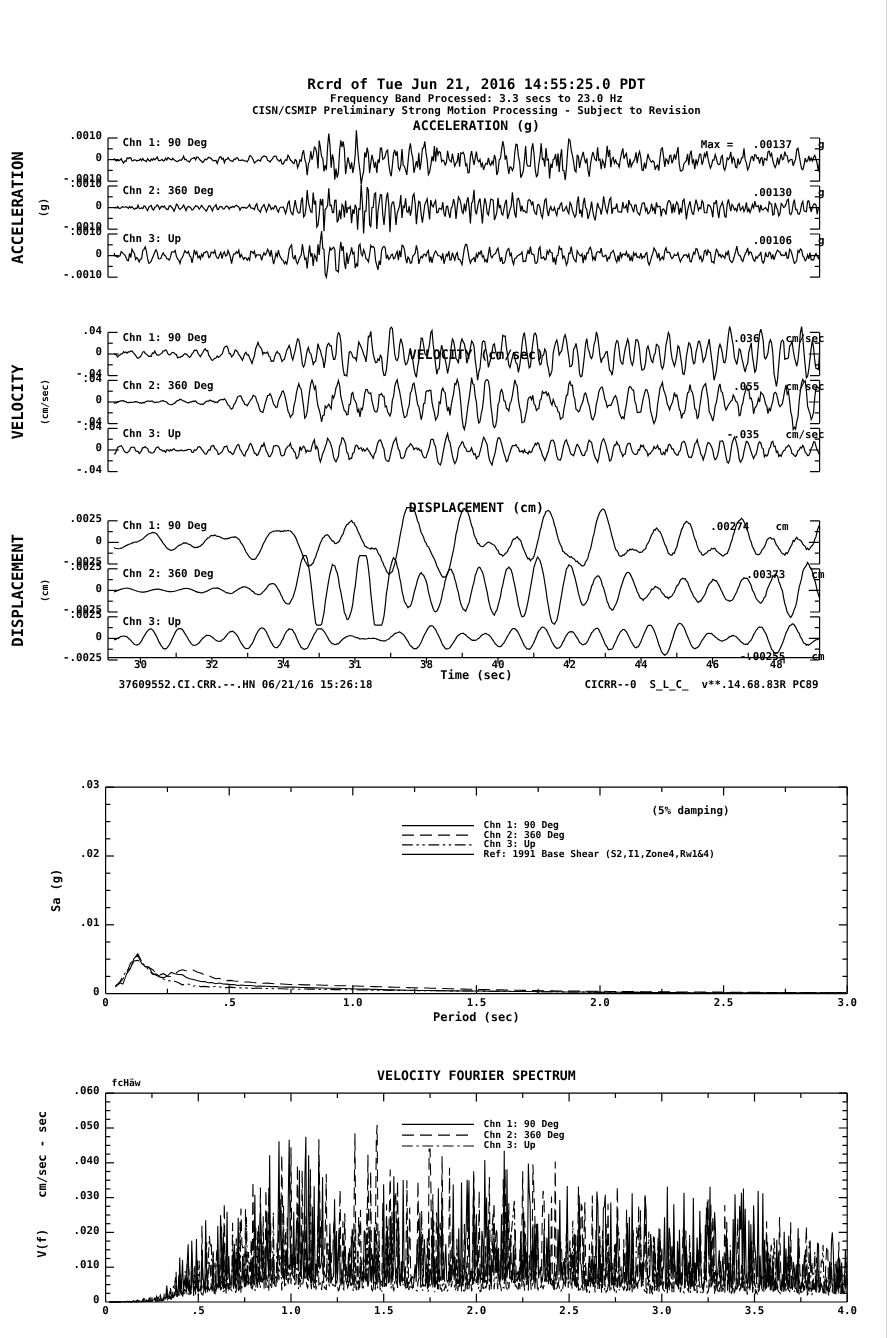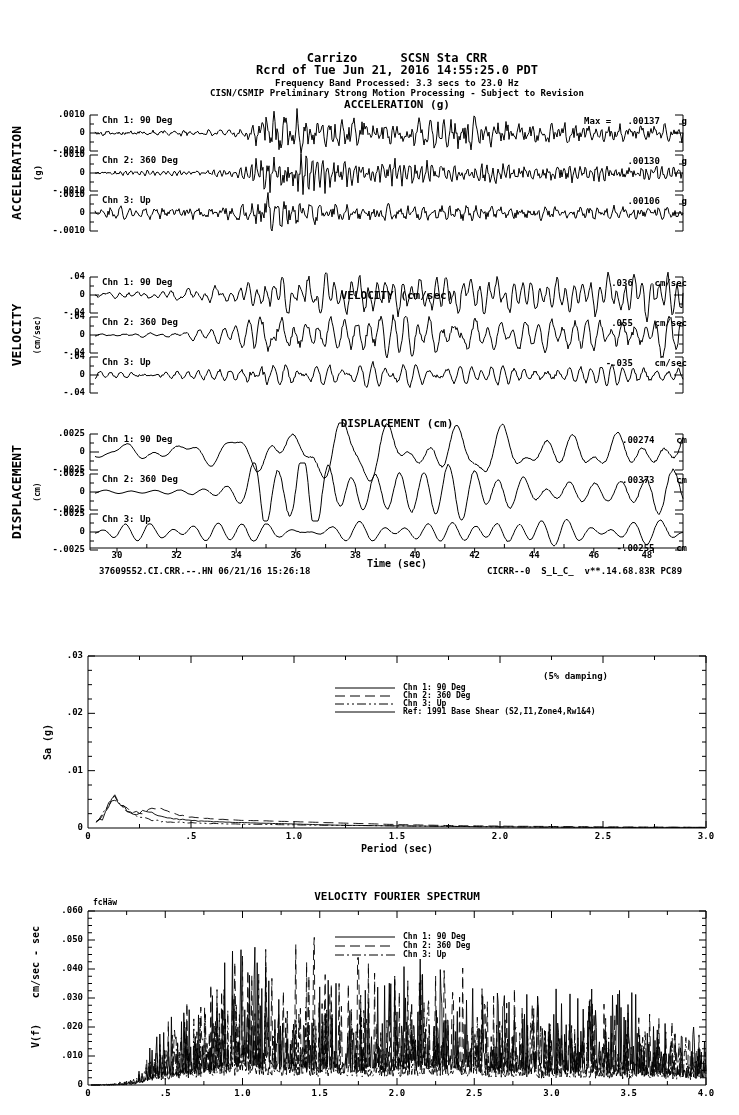--- a/index.html
+++ b/index.html
@@ -297,21 +297,20 @@
       <line x1="88" y1="910.9999999999999" x2="95" y2="910.9999999999999" stroke="#000000" stroke-width="1"></line>
       <line x1="699" y1="910.9999999999999" x2="706" y2="910.9999999999999" stroke="#000000" stroke-width="1"></line>
       <polyline points="335,937 395,937" fill="none" stroke="#000000" stroke-width="1"></polyline>
       <polyline points="335,946 395,946" fill="none" stroke="#000000" stroke-width="1" stroke-dasharray="10,5"></polyline>
       <polyline points="335,955 395,955" fill="none" stroke="#000000" stroke-width="1" stroke-dasharray="9,3,2,3"></polyline>
       <polyline points="91.1,1085.0 91.9,1085.0 92.6,1085.0 93.4,1085.0 94.2,1085.0 95.0,1085.0 95.7,1085.0 96.5,1084.9 97.3,1085.0 98.0,1085.0 98.8,1085.0 99.6,1085.0 100.4,1084.7 101.1,1085.0 101.9,1084.9 102.7,1084.6 103.5,1084.7 104.2,1084.9 105.0,1084.9 105.8,1084.7 106.5,1084.3 107.3,1084.9 108.1,1084.8 108.9,1084.8 109.6,1084.8 110.4,1084.4 111.2,1084.8 111.9,1084.8 112.7,1084.2 113.5,1084.7 114.3,1083.7 115.0,1084.7 115.8,1083.6 116.6,1084.8 117.4,1084.7 118.1,1084.8 118.9,1083.1 119.7,1084.7 120.4,1084.5 121.2,1084.5 122.0,1084.5 122.8,1083.8 123.5,1084.6 124.3,1084.6 125.1,1081.8 125.9,1084.4 126.6,1084.6 127.4,1083.2 128.2,1082.8 128.9,1082.3 129.7,1084.3 130.5,1084.3 131.3,1081.4 132.0,1081.1 132.8,1083.8 133.6,1082.0 134.4,1082.9 135.1,1083.4 135.9,1083.3 136.7,1080.3 137.4,1081.9 138.2,1081.1 139.0,1071.2 139.8,1082.8 140.5,1081.5 141.3,1081.6 142.1,1073.3 142.8,1079.7 143.6,1080.8 144.4,1081.0 145.2,1077.7 145.9,1079.8 146.7,1070.6 147.5,1077.5 148.3,1079.1 149.0,1079.3 149.8,1048.0 150.6,1078.4 151.3,1069.6 152.1,1050.1 152.9,1077.7 153.7,1066.2 154.4,1070.9 155.2,1072.8 156.0,1052.5 156.8,1036.8 157.5,1072.5 158.3,1078.7 159.1,1077.9 159.8,1034.0 160.6,1060.8 161.4,1076.8 162.2,1071.7 162.9,1074.8 163.7,1032.5 164.5,1075.5 165.3,1076.4 166.0,1075.6 166.8,1073.5 167.6,1074.6 168.3,1042.2 169.1,1063.7 169.9,1072.8 170.7,1075.3 171.4,1016.9 172.2,1063.5 173.0,1074.8 173.7,1072.9 174.5,1075.4 175.3,1074.0 176.1,1072.1 176.8,1074.5 177.6,1044.2 178.4,1075.9 179.2,1073.8 179.9,1075.9 180.7,1072.6 181.5,1021.7 182.2,1071.9 183.0,1072.2 183.8,1012.8 184.6,1034.8 185.3,1072.5 186.1,1027.3 186.9,1073.4 187.7,1071.2 188.4,1075.1 189.2,1009.7 190.0,1065.2 190.7,1046.8 191.5,1072.2 192.3,1069.4 193.1,1069.5 193.8,1047.5 194.6,1042.2 195.4,1071.0 196.2,1066.0 196.9,1048.5 197.7,1069.7 198.5,1014.9 199.2,1072.7 200.0,1074.0 200.8,1064.1 201.6,1066.2 202.3,1046.6 203.1,1067.0 203.9,1072.6 204.6,1068.4 205.4,1069.3 206.2,1054.1 207.0,1070.1 207.7,1069.2 208.5,1068.8 209.3,1071.7 210.1,1047.9 210.8,1072.3 211.6,1050.0 212.4,995.6 213.1,1065.2 213.9,1069.3 214.7,1065.6 215.5,1067.9 216.2,1052.8 217.0,1007.5 217.8,1032.8 218.6,1055.5 219.3,1067.1 220.1,1064.9 220.9,1054.5 221.6,1066.4 222.4,1009.9 223.2,1051.2 224.0,1065.7 224.7,962.7 225.5,1060.7 226.3,1063.4 227.1,1066.8 227.8,1045.3 228.6,1064.1 229.4,1063.9 230.1,1064.8 230.9,1069.0 231.7,1022.5 232.5,951.1 233.2,1042.1 234.0,999.3 234.8,1062.9 235.5,1031.8 236.3,1062.5 237.1,1066.7 237.9,1055.7 238.6,1042.6 239.4,1063.3 240.2,1002.1 241.0,949.7 241.7,1028.9 242.5,1054.9 243.3,1045.1 244.0,1054.8 244.8,1009.8 245.6,1064.0 246.4,1052.2 247.1,1019.2 247.9,1014.5 248.7,1057.2 249.5,975.3 250.2,1064.1 251.0,1056.7 251.8,1027.1 252.5,1053.0 253.3,1065.7 254.1,979.6 254.9,947.2 255.6,1063.4 256.4,1066.7 257.2,962.7 257.9,1023.9 258.7,1068.3 259.5,1069.1 260.3,1005.7 261.0,1068.1 261.8,988.5 262.6,1069.7 263.4,1052.9 264.1,1059.0 264.9,1037.0 265.7,967.0 266.4,1057.6 267.2,1055.5 268.0,1050.3 268.8,980.8 269.5,1062.4 270.3,1060.2 271.1,1064.1 271.9,1062.5 272.6,1065.3 273.4,1065.5 274.2,1069.3 274.9,1019.5 275.7,1069.0 276.5,1066.3 277.3,1064.2 278.0,1063.9 278.8,999.4 279.6,1069.3 280.4,1025.9 281.1,1067.3 281.9,1047.2 282.7,1023.2 283.4,1068.3 284.2,1070.3 285.0,1065.1 285.8,1069.8 286.5,1042.3 287.3,1041.3 288.1,1066.7 288.8,1069.2 289.6,1066.8 290.4,1044.0 291.2,1068.4 291.9,1058.8 292.7,1064.0 293.5,1024.1 294.3,1036.3 295.0,1070.2 295.8,1062.3 296.6,1067.7 297.3,1067.9 298.1,1069.7 298.9,1067.5 299.7,1073.4 300.4,1055.0 301.2,1066.8 302.0,1066.0 302.8,1067.4 303.5,1025.4 304.3,1027.1 305.1,1068.2 305.8,1060.8 306.6,1072.3 307.4,1067.9 308.2,1030.7 308.9,1065.6 309.7,1068.9 310.5,1045.3 311.3,1071.7 312.0,1022.8 312.8,1062.6 313.6,1070.1 314.3,1042.6 315.1,1063.2 315.9,1061.9 316.7,1067.8 317.4,1070.7 318.2,1070.7 319.0,1072.5 319.7,986.9 320.5,1072.3 321.3,1070.0 322.1,1072.0 322.8,1021.9 323.6,1069.0 324.4,1068.4 325.2,1035.3 325.9,1015.5 326.7,1068.7 327.5,1059.0 328.2,980.2 329.0,1044.5 329.8,1067.2 330.6,1069.5 331.3,1065.6 332.1,1018.2 332.9,1068.2 333.7,1071.7 334.4,1051.1 335.2,1067.7 336.0,983.3 336.7,1051.6 337.5,1072.4 338.3,1069.9 339.1,1064.9 339.8,1073.2 340.6,1068.7 341.4,1069.1 342.2,1065.3 342.9,1067.9 343.7,1073.4 344.5,1072.1 345.2,1062.9 346.0,1053.5 346.8,1068.3 347.6,1036.6 348.3,1043.7 349.1,1063.9 349.9,1010.5 350.6,1072.4 351.4,1072.1 352.2,1069.7 353.0,1046.1 353.7,1032.7 354.5,1058.8 355.3,1069.3 356.1,1054.8 356.8,1073.1 357.6,1070.6 358.4,1057.1 359.1,1060.8 359.9,1070.9 360.7,1011.0 361.5,1070.5 362.2,1049.4 363.0,1070.9 363.8,1067.0 364.6,1070.6 365.3,990.2 366.1,1068.6 366.9,1063.7 367.6,1067.2 368.4,1002.2 369.2,1059.8 370.0,1066.5 370.7,1053.9 371.5,1036.7 372.3,1067.0 373.1,1068.1 373.8,1066.5 374.6,1051.7 375.4,1068.3 376.1,1066.6 376.9,1061.8 377.7,987.1 378.5,1067.1 379.2,1047.6 380.0,1068.4 380.8,1067.5 381.5,1070.0 382.3,1023.5 383.1,1072.5 383.9,1065.6 384.6,985.5 385.4,1070.5 386.2,1067.5 387.0,1059.9 387.7,1042.7 388.5,1023.1 389.3,983.2 390.0,1024.9 390.8,983.7 391.6,1068.6 392.4,1059.5 393.1,1059.9 393.9,1070.7 394.7,979.4 395.5,1067.3 396.2,1035.4 397.0,1011.9 397.8,1062.0 398.5,1066.6 399.3,1058.2 400.1,1066.2 400.9,1061.0 401.6,1025.9 402.4,1034.5 403.2,1068.9 404.0,966.6 404.7,1031.5 405.5,997.9 406.3,1064.4 407.0,1026.2 407.8,1033.9 408.6,1068.3 409.4,1069.8 410.1,1051.5 410.9,1060.4 411.7,1029.7 412.4,1047.2 413.2,1059.5 414.0,1036.0 414.8,1060.7 415.5,1047.1 416.3,1070.4 417.1,1063.2 417.9,1011.9 418.6,1066.8 419.4,1065.1 420.2,959.0 420.9,1067.1 421.7,1064.8 422.5,974.3 423.3,1057.9 424.0,1051.5 424.8,1064.0 425.6,1065.7 426.4,1063.1 427.1,1066.6 427.9,1037.8 428.7,1069.2 429.4,1068.6 430.2,1066.1 431.0,1067.6 431.8,1062.6 432.5,1062.4 433.3,1068.4 434.1,1026.1 434.9,1067.6 435.6,1063.7 436.4,1010.3 437.2,1057.8 437.9,1037.7 438.7,1062.5 439.5,1067.3 440.3,969.6 441.0,992.2 441.8,1003.4 442.6,1066.9 443.3,1065.7 444.1,1020.4 444.9,1069.8 445.7,1020.3 446.4,1069.1 447.2,1020.2 448.0,1020.2 448.8,1065.1 449.5,1060.8 450.3,1057.9 451.1,1066.2 451.8,1068.4 452.6,1061.4 453.4,1024.1 454.2,1068.2 454.9,1064.6 455.7,1031.5 456.5,1064.1 457.3,1011.4 458.0,1067.0 458.8,1064.9 459.6,1066.1 460.3,1068.3 461.1,1070.6 461.9,1061.1 462.7,1063.1 463.4,1067.2 464.2,1065.6 465.0,1024.4 465.8,1062.4 466.5,1000.1 467.3,1067.1 468.1,1051.5 468.8,1067.0 469.6,1051.8 470.4,1052.6 471.2,1072.3 471.9,1042.0 472.7,988.4 473.5,1065.7 474.2,1057.6 475.0,1057.1 475.8,1060.0 476.6,1053.3 477.3,1045.4 478.1,1067.0 478.9,1028.1 479.7,1071.6 480.4,1072.0 481.2,1071.8 482.0,1057.1 482.7,996.3 483.5,1052.5 484.3,1053.7 485.1,1068.0 485.8,1069.3 486.6,1058.8 487.4,1071.7 488.2,1069.4 488.9,1070.1 489.7,1071.8 490.5,1052.5 491.2,1068.2 492.0,1059.0 492.8,1050.0 493.6,1070.2 494.3,1067.0 495.1,1046.6 495.9,1069.4 496.7,1056.9 497.4,993.0 498.2,1003.6 499.0,1068.1 499.7,1033.0 500.5,1068.0 501.3,1053.3 502.1,1073.4 502.8,1006.6 503.6,1005.7 504.4,995.6 505.1,1063.8 505.9,1061.9 506.7,1061.2 507.5,1072.2 508.2,1068.5 509.0,1002.1 509.8,1070.0 510.6,1060.8 511.3,1071.5 512.1,1070.1 512.9,1036.5 513.6,1052.5 514.4,1015.4 515.2,1046.8 516.0,1065.0 516.7,1072.4 517.5,1071.4 518.3,1064.8 519.1,1069.4 519.8,1047.5 520.6,1044.5 521.4,1060.1 522.1,1066.7 522.9,1018.9 523.7,1068.6 524.5,1014.2 525.2,1063.0 526.0,1073.4 526.8,994.4 527.6,1063.9 528.3,1069.3 529.1,1066.4 529.9,1067.5 530.6,1071.4 531.4,1069.9 532.2,1067.4 533.0,1066.9 533.7,1051.8 534.5,1067.7 535.3,1051.3 536.0,1068.9 536.8,1028.9 537.6,997.3 538.4,1008.0 539.1,1061.4 539.9,1065.2 540.7,1063.4 541.5,1062.8 542.2,1028.4 543.0,1040.9 543.8,1067.6 544.5,1059.5 545.3,1031.1 546.1,1058.3 546.9,1060.2 547.6,1073.6 548.4,1071.3 549.2,1023.5 550.0,1071.6 550.7,1068.3 551.5,1070.1 552.3,1058.8 553.0,1055.8 553.8,1014.3 554.6,1074.0 555.4,1072.0 556.1,988.9 556.9,1072.9 557.7,1023.1 558.5,1032.2 559.2,1064.5 560.0,1038.5 560.8,1066.4 561.5,1003.6 562.3,1058.0 563.1,1069.9 563.9,1070.3 564.6,1034.3 565.4,1074.2 566.2,1024.7 566.9,1062.0 567.7,1071.5 568.5,1070.4 569.3,1048.6 570.0,993.9 570.8,1073.3 571.6,1039.1 572.4,1046.6 573.1,1071.0 573.9,1072.2 574.7,1059.6 575.4,1072.4 576.2,1056.5 577.0,1072.2 577.8,998.4 578.5,1070.5 579.3,1052.1 580.1,1068.4 580.9,1031.2 581.6,1052.2 582.4,1066.7 583.2,1009.1 583.9,1053.2 584.7,1069.3 585.5,1074.1 586.3,1073.1 587.0,1068.4 587.8,1020.7 588.6,1060.7 589.4,1001.2 590.1,1026.9 590.9,1050.4 591.7,989.0 592.4,1072.7 593.2,1069.8 594.0,1068.4 594.8,1044.8 595.5,1010.3 596.3,1027.5 597.1,1070.1 597.8,1063.8 598.6,1054.1 599.4,1041.8 600.2,1067.4 600.9,1069.1 601.7,1055.9 602.5,1047.1 603.3,1072.7 604.0,1070.9 604.8,1060.2 605.6,1054.6 606.3,1040.7 607.1,1064.9 607.9,1073.6 608.7,1049.0 609.4,1073.2 610.2,1071.7 611.0,1015.8 611.8,1068.8 612.5,995.3 613.3,1040.1 614.1,1069.4 614.8,1072.2 615.6,1071.3 616.4,1004.8 617.2,1024.8 617.9,994.0 618.7,1071.6 619.5,990.4 620.3,1060.7 621.0,1007.4 621.8,1060.5 622.6,1069.5 623.3,1069.8 624.1,1017.0 624.9,1073.5 625.7,1020.2 626.4,1058.6 627.2,1074.1 628.0,1004.5 628.7,1035.8 629.5,1043.9 630.3,1064.6 631.1,1052.1 631.8,992.6 632.6,1070.1 633.4,1046.2 634.2,1068.6 634.9,1074.2 635.7,994.4 636.5,1073.7 637.2,1033.2 638.0,1074.1 638.8,1073.0 639.6,1035.1 640.3,1072.4 641.1,1049.5 641.9,1075.3 642.7,1062.1 643.4,1070.7 644.2,1050.6 645.0,1070.5 645.7,1075.3 646.5,1074.7 647.3,1033.2 648.1,1067.7 648.8,1044.0 649.6,1062.0 650.4,1075.1 651.2,1070.6 651.9,1069.8 652.7,1073.2 653.5,1026.5 654.2,1067.4 655.0,1040.4 655.8,1072.2 656.6,1062.9 657.3,1029.9 658.1,1072.7 658.9,1073.7 659.6,1071.2 660.4,1074.8 661.2,1051.7 662.0,1058.9 662.7,1071.9 663.5,1054.0 664.3,1076.2 665.1,1023.5 665.8,1065.1 666.6,1070.2 667.4,1074.4 668.1,1073.8 668.9,1061.6 669.7,1055.7 670.5,1045.7 671.2,1066.3 672.0,1073.8 672.8,1065.6 673.6,1062.3 674.3,1074.5 675.1,1073.4 675.9,1074.1 676.6,1075.8 677.4,1066.8 678.2,1074.5 679.0,1069.3 679.7,1076.1 680.5,1069.0 681.3,1036.1 682.1,1036.8 682.8,1077.0 683.6,1074.9 684.4,1069.9 685.1,1071.5 685.9,1077.7 686.7,1073.4 687.5,1065.9 688.2,1067.1 689.0,1075.8 689.8,1073.8 690.5,1076.2 691.3,1051.3 692.1,1069.6 692.9,1034.7 693.6,1027.0 694.4,1042.1 695.2,1076.8 696.0,1078.6 696.7,1061.0 697.5,1076.1 698.3,1048.9 699.0,1073.7 699.8,1049.2 700.6,1069.2 701.4,1052.0 702.1,1075.8 702.9,1076.9 703.7,1068.7 704.5,1041.6 705.2,1058.3 706.0,1071.2" fill="none" stroke="#000000" stroke-width="0.9"></polyline>
       <polyline points="91.1,1085.0 91.9,1085.0 92.6,1085.0 93.4,1085.0 94.2,1085.0 95.0,1084.9 95.7,1085.0 96.5,1085.0 97.3,1085.0 98.0,1084.9 98.8,1084.9 99.6,1085.0 100.4,1084.7 101.1,1085.0 101.9,1084.9 102.7,1084.9 103.5,1084.6 104.2,1084.9 105.0,1084.9 105.8,1084.6 106.5,1084.8 107.3,1084.9 108.1,1084.4 108.9,1084.9 109.6,1084.7 110.4,1084.7 111.2,1084.8 111.9,1084.6 112.7,1084.5 113.5,1084.8 114.3,1083.5 115.0,1084.7 115.8,1084.4 116.6,1084.1 117.4,1084.7 118.1,1084.1 118.9,1084.7 119.7,1082.1 120.4,1082.4 121.2,1084.3 122.0,1084.5 122.8,1084.6 123.5,1084.4 124.3,1084.6 125.1,1083.2 125.9,1083.4 126.6,1083.5 127.4,1084.4 128.2,1084.0 128.9,1081.7 129.7,1082.7 130.5,1080.3 131.3,1083.4 132.0,1080.1 132.8,1081.7 133.6,1079.3 134.4,1082.5 135.1,1083.7 135.9,1084.0 136.7,1080.6 137.4,1082.2 138.2,1083.2 139.0,1074.4 139.8,1077.8 140.5,1081.8 141.3,1081.8 142.1,1080.8 142.8,1082.2 143.6,1080.1 144.4,1081.3 145.2,1080.0 145.9,1068.7 146.7,1059.5 147.5,1080.8 148.3,1078.4 149.0,1062.9 149.8,1077.1 150.6,1072.9 151.3,1078.5 152.1,1079.5 152.9,1073.0 153.7,1072.1 154.4,1074.5 155.2,1076.4 156.0,1050.6 156.8,1051.7 157.5,1059.3 158.3,1078.3 159.1,1078.6 159.8,1061.7 160.6,1065.0 161.4,1074.9 162.2,1075.0 162.9,1075.3 163.7,1073.6 164.5,1053.8 165.3,1074.2 166.0,1077.4 166.8,1076.2 167.6,1074.5 168.3,1021.5 169.1,1073.7 169.9,1066.6 170.7,1071.8 171.4,1063.8 172.2,1035.0 173.0,1075.2 173.7,1065.2 174.5,1050.5 175.3,1055.7 176.1,1074.4 176.8,1072.4 177.6,1075.4 178.4,1060.2 179.2,1052.1 179.9,1075.8 180.7,1069.4 181.5,1072.6 182.2,1070.0 183.0,1073.9 183.8,1070.8 184.6,1022.2 185.3,1073.8 186.1,1075.2 186.9,1002.6 187.7,1064.5 188.4,1056.2 189.2,1074.6 190.0,1069.3 190.7,1074.6 191.5,1073.1 192.3,1073.3 193.1,1070.9 193.8,1071.7 194.6,1068.9 195.4,1036.5 196.2,1073.7 196.9,1031.8 197.7,1045.1 198.5,1060.2 199.2,1064.0 200.0,1046.5 200.8,1007.0 201.6,1037.3 202.3,1039.9 203.1,1039.6 203.9,1068.8 204.6,1007.6 205.4,1071.9 206.2,1067.8 207.0,1068.0 207.7,1053.7 208.5,1069.5 209.3,1032.6 210.1,1069.3 210.8,984.6 211.6,1070.1 212.4,1062.8 213.1,1020.9 213.9,1069.9 214.7,1026.1 215.5,1068.3 216.2,1067.5 217.0,989.6 217.8,1067.1 218.6,1068.9 219.3,1013.5 220.1,1067.6 220.9,1065.6 221.6,991.4 222.4,1041.0 223.2,1052.4 224.0,989.7 224.7,1055.7 225.5,1018.2 226.3,1069.5 227.1,1058.1 227.8,1070.5 228.6,1064.7 229.4,1069.1 230.1,1069.1 230.9,1065.1 231.7,1065.1 232.5,995.3 233.2,1020.0 234.0,1024.4 234.8,962.4 235.5,1004.6 236.3,1068.3 237.1,1068.9 237.9,1024.5 238.6,1064.9 239.4,1070.1 240.2,1065.6 241.0,1066.2 241.7,1065.7 242.5,956.0 243.3,1065.1 244.0,1062.5 244.8,1065.0 245.6,1066.5 246.4,1042.9 247.1,1031.9 247.9,970.2 248.7,1061.3 249.5,987.1 250.2,1050.7 251.0,1062.8 251.8,975.6 252.5,1025.1 253.3,1037.2 254.1,1068.0 254.9,1013.6 255.6,1059.0 256.4,1045.7 257.2,1061.6 257.9,1067.5 258.7,974.3 259.5,1066.9 260.3,1066.7 261.0,1062.6 261.8,1069.3 262.6,1064.2 263.4,1060.4 264.1,1055.5 264.9,1063.9 265.7,949.4 266.4,994.7 267.2,1039.8 268.0,1017.2 268.8,1052.6 269.5,1069.1 270.3,1056.0 271.1,1023.1 271.9,978.4 272.6,1060.9 273.4,1061.0 274.2,1063.9 274.9,1029.4 275.7,1061.5 276.5,1043.7 277.3,1046.5 278.0,1023.3 278.8,1013.7 279.6,1063.3 280.4,1044.3 281.1,1065.9 281.9,1045.7 282.7,1023.1 283.4,991.5 284.2,1067.6 285.0,1061.6 285.8,1017.8 286.5,1058.3 287.3,1011.1 288.1,1053.1 288.8,1069.1 289.6,1067.3 290.4,1056.2 291.2,1040.1 291.9,1066.5 292.7,1030.2 293.5,1064.8 294.3,1065.9 295.0,1010.9 295.8,944.4 296.6,1057.6 297.3,1057.7 298.1,1060.7 298.9,1014.1 299.7,1038.9 300.4,1008.3 301.2,1066.6 302.0,1065.4 302.8,1047.4 303.5,1063.4 304.3,1068.7 305.1,1057.3 305.8,1047.9 306.6,962.2 307.4,1037.2 308.2,1042.2 308.9,976.1 309.7,1066.1 310.5,1066.0 311.3,1059.9 312.0,1060.9 312.8,1040.7 313.6,948.4 314.3,937.4 315.1,1063.3 315.9,1061.4 316.7,1067.0 317.4,1067.4 318.2,1068.8 319.0,1002.6 319.7,1061.4 320.5,1063.7 321.3,1065.5 322.1,1003.6 322.8,1064.4 323.6,1054.5 324.4,1011.5 325.2,974.6 325.9,1066.0 326.7,1060.5 327.5,1064.5 328.2,1048.2 329.0,992.9 329.8,994.5 330.6,1047.4 331.3,983.9 332.1,1058.5 332.9,1058.6 333.7,1059.3 334.4,1066.3 335.2,1067.8 336.0,1051.2 336.7,1054.2 337.5,1069.0 338.3,1048.9 339.1,983.5 339.8,1053.5 340.6,1051.2 341.4,1006.2 342.2,1061.6 342.9,1066.9 343.7,1063.6 344.5,1067.8 345.2,1064.5 346.0,1058.2 346.8,1061.7 347.6,1050.2 348.3,984.2 349.1,1042.6 349.9,1026.5 350.6,1067.7 351.4,1031.5 352.2,1028.5 353.0,1064.3 353.7,1062.4 354.5,1068.0 355.3,1063.7 356.1,1031.6 356.8,1066.4 357.6,957.7 358.4,957.5 359.1,989.8 359.9,1061.5 360.7,995.2 361.5,1068.3 362.2,1056.0 363.0,1070.2 363.8,1010.4 364.6,1024.3 365.3,1067.8 366.1,1027.1 366.9,1018.9 367.6,1054.2 368.4,963.4 369.2,1035.1 370.0,1065.0 370.7,1068.0 371.5,1069.6 372.3,1067.0 373.1,1068.4 373.8,1066.1 374.6,973.1 375.4,1067.8 376.1,1062.3 376.9,1023.8 377.7,1063.0 378.5,1046.2 379.2,1068.1 380.0,1071.6 380.8,1065.2 381.5,1071.0 382.3,1066.3 383.1,1072.1 383.9,1068.3 384.6,1071.1 385.4,1070.6 386.2,1064.0 387.0,1020.1 387.7,1070.0 388.5,1071.7 389.3,1067.6 390.0,994.5 390.8,1070.5 391.6,1066.9 392.4,1061.8 393.1,1065.9 393.9,1038.8 394.7,976.1 395.5,1018.9 396.2,1033.7 397.0,1055.7 397.8,1037.5 398.5,1070.3 399.3,992.4 400.1,1069.4 400.9,1057.5 401.6,1043.5 402.4,1066.9 403.2,1063.0 404.0,1068.2 404.7,1038.2 405.5,1067.7 406.3,1069.8 407.0,1035.7 407.8,980.8 408.6,1066.6 409.4,1072.2 410.1,1049.4 410.9,1026.6 411.7,1001.9 412.4,1049.7 413.2,1029.1 414.0,1023.2 414.8,1054.2 415.5,1071.0 416.3,1068.9 417.1,1064.6 417.9,1040.5 418.6,1067.9 419.4,982.8 420.2,1039.7 420.9,974.8 421.7,1038.6 422.5,1066.7 423.3,1050.2 424.0,1002.7 424.8,1065.4 425.6,1026.3 426.4,1070.8 427.1,1052.8 427.9,1069.0 428.7,1065.1 429.4,1025.1 430.2,1066.1 431.0,1061.3 431.8,1059.4 432.5,1068.6 433.3,1040.7 434.1,1028.2 434.9,1025.5 435.6,976.0 436.4,1066.2 437.2,1017.4 437.9,1029.2 438.7,1044.9 439.5,1067.8 440.3,1071.6 441.0,1060.4 441.8,1043.1 442.6,1041.2 443.3,1059.8 444.1,970.5 444.9,991.5 445.7,1013.6 446.4,1043.2 447.2,1057.1 448.0,1025.5 448.8,1065.5 449.5,1063.8 450.3,1055.7 451.1,1069.8 451.8,1018.9 452.6,992.3 453.4,999.0 454.2,1057.8 454.9,1061.7 455.7,1068.4 456.5,1060.9 457.3,1071.8 458.0,1050.4 458.8,1069.9 459.6,997.1 460.3,1064.8 461.1,1070.8 461.9,1071.8 462.7,968.0 463.4,1053.3 464.2,1065.3 465.0,1071.5 465.8,1066.7 466.5,1057.6 467.3,1035.1 468.1,1043.1 468.8,1066.8 469.6,1065.8 470.4,1068.8 471.2,1071.2 471.9,1065.4 472.7,1063.9 473.5,1068.9 474.2,1069.1 475.0,1068.5 475.8,1042.8 476.6,1048.2 477.3,1067.6 478.1,1066.3 478.9,1047.9 479.7,1029.2 480.4,1058.9 481.2,1061.0 482.0,988.7 482.7,1041.2 483.5,1051.1 484.3,1004.1 485.1,1005.6 485.8,1065.0 486.6,1030.1 487.4,1001.8 488.2,1068.3 488.9,1069.8 489.7,1066.6 490.5,1073.6 491.2,1036.6 492.0,1066.8 492.8,1067.9 493.6,996.2 494.3,1072.5 495.1,1068.9 495.9,1069.0 496.7,1025.0 497.4,1069.5 498.2,1064.5 499.0,1069.7 499.7,1021.4 500.5,1067.6 501.3,1068.7 502.1,1025.6 502.8,1051.8 503.6,1061.4 504.4,1072.7 505.1,1019.8 505.9,1065.5 506.7,1003.1 507.5,1070.3 508.2,1051.1 509.0,1061.9 509.8,1071.3 510.6,1069.5 511.3,1074.6 512.1,1037.2 512.9,1067.5 513.6,1067.7 514.4,988.6 515.2,1029.5 516.0,1027.1 516.7,1070.1 517.5,1069.4 518.3,1070.1 519.1,1069.4 519.8,1032.8 520.6,1070.0 521.4,1071.6 522.1,1008.1 522.9,1075.3 523.7,1070.3 524.5,1071.5 525.2,1060.2 526.0,1069.7 526.8,1066.0 527.6,1025.2 528.3,1073.4 529.1,1070.5 529.9,1059.2 530.6,1052.8 531.4,1074.0 532.2,1004.6 533.0,1060.1 533.7,1008.6 534.5,1072.3 535.3,1069.3 536.0,1062.0 536.8,1054.9 537.6,996.1 538.4,1073.3 539.1,1074.3 539.9,1075.7 540.7,1063.2 541.5,1070.1 542.2,1073.6 543.0,1075.7 543.8,1074.8 544.5,1065.5 545.3,1070.9 546.1,1072.3 546.9,1071.9 547.6,1073.6 548.4,1039.1 549.2,1072.5 550.0,1031.7 550.7,1071.5 551.5,1038.6 552.3,1073.9 553.0,1068.6 553.8,1069.9 554.6,1073.2 555.4,1073.6 556.1,1074.5 556.9,1067.3 557.7,1071.6 558.5,1068.8 559.2,1070.9 560.0,1073.0 560.8,1072.2 561.5,1034.2 562.3,1054.6 563.1,1063.3 563.9,1060.0 564.6,1071.8 565.4,1073.4 566.2,1059.4 566.9,1072.7 567.7,1068.2 568.5,1049.2 569.3,1024.4 570.0,1036.7 570.8,1073.2 571.6,1025.5 572.4,1065.2 573.1,1070.2 573.9,1051.3 574.7,1069.3 575.4,1042.2 576.2,1072.2 577.0,1072.4 577.8,1037.8 578.5,1072.9 579.3,1075.5 580.1,1069.6 580.9,1044.4 581.6,1057.6 582.4,1039.1 583.2,1063.5 583.9,1026.5 584.7,1072.7 585.5,1070.4 586.3,1070.7 587.0,1066.5 587.8,1070.3 588.6,1006.3 589.4,1029.2 590.1,999.5 590.9,1072.7 591.7,1056.9 592.4,1003.9 593.2,1067.5 594.0,1013.1 594.8,1033.9 595.5,1067.4 596.3,1075.6 597.1,1064.4 597.8,1072.5 598.6,1070.8 599.4,1058.4 600.2,1070.3 600.9,1073.1 601.7,1072.7 602.5,1075.5 603.3,1070.9 604.0,1004.1 604.8,1062.3 605.6,1018.4 606.3,1048.4 607.1,1069.6 607.9,1047.7 608.7,1050.1 609.4,1070.7 610.2,1073.5 611.0,1065.0 611.8,1033.2 612.5,1072.3 613.3,1073.4 614.1,1053.6 614.8,1015.3 615.6,1050.8 616.4,1074.5 617.2,1074.5 617.9,1071.2 618.7,1064.2 619.5,1068.1 620.3,1052.5 621.0,1076.2 621.8,1071.9 622.6,1066.4 623.3,1074.2 624.1,1075.5 624.9,1070.4 625.7,1052.6 626.4,1067.8 627.2,1072.0 628.0,1012.9 628.7,1071.0 629.5,1071.6 630.3,1074.1 631.1,1047.1 631.8,1073.3 632.6,1071.7 633.4,1068.8 634.2,1073.1 634.9,1063.7 635.7,1064.8 636.5,1072.6 637.2,1055.6 638.0,1066.7 638.8,1017.8 639.6,1073.2 640.3,1071.6 641.1,1070.9 641.9,1050.0 642.7,1037.3 643.4,1044.2 644.2,1076.6 645.0,1073.4 645.7,1063.6 646.5,1075.0 647.3,1067.8 648.1,1073.8 648.8,1067.9 649.6,1014.1 650.4,1050.5 651.2,1076.5 651.9,1069.5 652.7,1059.9 653.5,1076.4 654.2,1052.2 655.0,1055.4 655.8,1074.4 656.6,1073.0 657.3,1037.6 658.1,1069.8 658.9,1018.6 659.6,1072.1 660.4,1061.3 661.2,1054.1 662.0,1054.3 662.7,1073.8 663.5,1073.4 664.3,1077.1 665.1,1077.3 665.8,1031.9 666.6,1061.0 667.4,1064.9 668.1,1073.5 668.9,1051.5 669.7,1075.0 670.5,1074.5 671.2,1044.5 672.0,1022.0 672.8,1071.4 673.6,1073.7 674.3,1076.4 675.1,1033.8 675.9,1060.9 676.6,1050.9 677.4,1074.4 678.2,1074.1 679.0,1074.1 679.7,1070.3 680.5,1047.9 681.3,1053.5 682.1,1063.9 682.8,1075.1 683.6,1070.2 684.4,1072.1 685.1,1071.2 685.9,1074.7 686.7,1077.6 687.5,1076.6 688.2,1051.6 689.0,1038.0 689.8,1042.4 690.5,1075.1 691.3,1076.9 692.1,1057.5 692.9,1062.9 693.6,1071.5 694.4,1077.4 695.2,1076.3 696.0,1052.7 696.7,1049.6 697.5,1068.8 698.3,1074.1 699.0,1034.9 699.8,1075.2 700.6,1078.3 701.4,1059.2 702.1,1073.3 702.9,1077.2 703.7,1061.0 704.5,1071.3 705.2,1076.5 706.0,1074.4" fill="none" stroke="#000000" stroke-width="0.9" stroke-dasharray="10,5"></polyline>
       <polyline points="91.1,1085.0 91.9,1085.0 92.6,1085.0 93.4,1085.0 94.2,1085.0 95.0,1085.0 95.7,1085.0 96.5,1084.9 97.3,1085.0 98.0,1084.9 98.8,1085.0 99.6,1085.0 100.4,1084.9 101.1,1084.8 101.9,1084.7 102.7,1084.9 103.5,1084.8 104.2,1084.9 105.0,1084.8 105.8,1084.8 106.5,1084.9 107.3,1084.6 108.1,1084.4 108.9,1084.9 109.6,1084.9 110.4,1084.8 111.2,1083.9 111.9,1084.8 112.7,1084.8 113.5,1084.8 114.3,1084.8 115.0,1084.8 115.8,1084.8 116.6,1084.3 117.4,1084.7 118.1,1084.6 118.9,1084.7 119.7,1084.6 120.4,1083.3 121.2,1084.6 122.0,1083.4 122.8,1084.6 123.5,1084.6 124.3,1082.1 125.1,1084.4 125.9,1084.4 126.6,1084.5 127.4,1084.0 128.2,1084.2 128.9,1084.4 129.7,1083.6 130.5,1081.5 131.3,1084.4 132.0,1084.3 132.8,1082.9 133.6,1083.6 134.4,1084.2 135.1,1083.4 135.9,1082.3 136.7,1078.0 137.4,1082.8 138.2,1081.8 139.0,1081.2 139.8,1077.9 140.5,1080.8 141.3,1076.6 142.1,1082.6 142.8,1082.4 143.6,1080.5 144.4,1072.5 145.2,1069.5 145.9,1067.8 146.7,1067.9 147.5,1081.9 148.3,1073.9 149.0,1065.1 149.8,1079.6 150.6,1061.9 151.3,1073.2 152.1,1081.3 152.9,1075.1 153.7,1078.8 154.4,1059.1 155.2,1079.0 156.0,1062.5 156.8,1079.1 157.5,1065.2 158.3,1072.6 159.1,1078.2 159.8,1044.5 160.6,1058.6 161.4,1080.0 162.2,1054.8 162.9,1078.8 163.7,1069.4 164.5,1050.3 165.3,1079.4 166.0,1050.6 166.8,1070.8 167.6,1077.1 168.3,1078.8 169.1,1079.1 169.9,1075.4 170.7,1067.1 171.4,1077.6 172.2,1070.4 173.0,1076.8 173.7,1047.2 174.5,1030.1 175.3,1039.8 176.1,1035.4 176.8,1076.3 177.6,1042.8 178.4,1077.5 179.2,1078.1 179.9,1058.8 180.7,1040.0 181.5,1037.6 182.2,1074.5 183.0,1054.0 183.8,1074.7 184.6,1074.0 185.3,1038.7 186.1,1076.2 186.9,1075.9 187.7,1046.1 188.4,1077.9 189.2,1051.7 190.0,1072.1 190.7,1074.0 191.5,1061.7 192.3,1074.3 193.1,1075.3 193.8,1018.9 194.6,1073.9 195.4,1043.9 196.2,1077.3 196.9,1075.7 197.7,1047.4 198.5,1074.6 199.2,1076.9 200.0,1018.1 200.8,1076.7 201.6,1075.9 202.3,1046.5 203.1,1054.9 203.9,1062.0 204.6,1073.2 205.4,1014.4 206.2,1061.9 207.0,1043.4 207.7,1055.1 208.5,1052.2 209.3,1072.6 210.1,1074.0 210.8,1071.4 211.6,1062.8 212.4,1075.0 213.1,1075.8 213.9,1060.6 214.7,1073.2 215.5,1020.6 216.2,1073.5 217.0,1072.5 217.8,1039.2 218.6,1053.4 219.3,1038.4 220.1,1074.0 220.9,1039.7 221.6,1073.7 222.4,1062.6 223.2,1072.7 224.0,1075.8 224.7,1049.7 225.5,1073.5 226.3,1073.9 227.1,1063.2 227.8,1010.6 228.6,1070.2 229.4,1071.9 230.1,1071.6 230.9,1035.8 231.7,1056.1 232.5,1066.8 233.2,1045.0 234.0,1050.8 234.8,1075.4 235.5,1064.9 236.3,1004.4 237.1,1073.1 237.9,1072.3 238.6,1067.1 239.4,1014.6 240.2,1069.9 241.0,1054.4 241.7,1053.9 242.5,1070.2 243.3,1046.5 244.0,1063.3 244.8,1039.9 245.6,1071.7 246.4,1071.9 247.1,1062.5 247.9,1040.6 248.7,1074.2 249.5,1058.8 250.2,1072.7 251.0,1060.2 251.8,1071.6 252.5,1070.6 253.3,1052.7 254.1,1052.2 254.9,1063.0 255.6,1070.6 256.4,1073.8 257.2,1065.7 257.9,1023.5 258.7,1065.5 259.5,1074.4 260.3,1038.9 261.0,1070.1 261.8,1073.5 262.6,1066.2 263.4,1074.7 264.1,1063.8 264.9,1012.8 265.7,1071.3 266.4,1067.7 267.2,1071.1 268.0,1075.0 268.8,1066.1 269.5,1066.0 270.3,1073.2 271.1,1073.1 271.9,1075.1 272.6,1036.1 273.4,1034.9 274.2,1070.7 274.9,1072.3 275.7,1070.1 276.5,1061.3 277.3,1071.0 278.0,1070.8 278.8,1071.7 279.6,1071.9 280.4,1065.7 281.1,1070.8 281.9,1075.6 282.7,1074.6 283.4,1070.2 284.2,1062.6 285.0,1059.4 285.8,1073.3 286.5,1074.6 287.3,1039.2 288.1,1055.8 288.8,1056.3 289.6,1073.0 290.4,1071.4 291.2,1053.8 291.9,1069.8 292.7,1071.6 293.5,1061.4 294.3,1076.0 295.0,1073.4 295.8,1020.3 296.6,1073.4 297.3,1075.2 298.1,1042.6 298.9,1075.0 299.7,1062.0 300.4,1045.9 301.2,1055.0 302.0,1075.0 302.8,1074.4 303.5,1053.8 304.3,1048.8 305.1,1067.0 305.8,1007.1 306.6,1072.0 307.4,1034.7 308.2,1025.5 308.9,1061.7 309.7,1074.7 310.5,1075.6 311.3,1071.7 312.0,1068.2 312.8,1074.9 313.6,1018.7 314.3,1073.9 315.1,1070.9 315.9,1025.7 316.7,1075.0 317.4,1072.9 318.2,1076.4 319.0,1070.9 319.7,1051.8 320.5,1072.1 321.3,1044.9 322.1,1025.7 322.8,1061.1 323.6,1059.8 324.4,1060.4 325.2,1013.3 325.9,1073.7 326.7,1009.9 327.5,1072.6 328.2,1075.9 329.0,1067.9 329.8,1067.7 330.6,1056.0 331.3,1074.4 332.1,1014.3 332.9,1060.5 333.7,1064.0 334.4,1061.9 335.2,1066.1 336.0,1071.1 336.7,1063.8 337.5,1070.8 338.3,1073.5 339.1,1075.0 339.8,1030.7 340.6,1075.0 341.4,1072.4 342.2,1072.1 342.9,1072.8 343.7,1072.0 344.5,1072.7 345.2,1074.2 346.0,1075.1 346.8,1075.3 347.6,1075.8 348.3,1068.7 349.1,1064.9 349.9,1065.0 350.6,1065.3 351.4,1008.8 352.2,1075.8 353.0,1070.6 353.7,1071.2 354.5,1071.7 355.3,1053.2 356.1,1072.7 356.8,1076.8 357.6,1022.3 358.4,1071.3 359.1,1072.7 359.9,1072.8 360.7,1073.3 361.5,1017.4 362.2,1076.9 363.0,1067.5 363.8,1045.8 364.6,1074.0 365.3,1074.1 366.1,1057.7 366.9,1074.1 367.6,1073.8 368.4,1076.5 369.2,1045.0 370.0,1075.5 370.7,1073.0 371.5,1070.9 372.3,1076.4 373.1,1075.3 373.8,1073.6 374.6,1065.8 375.4,1053.6 376.1,1072.7 376.9,1067.8 377.7,1070.7 378.5,1071.0 379.2,1075.5 380.0,1073.7 380.8,1031.2 381.5,1076.0 382.3,1067.6 383.1,1049.1 383.9,1048.6 384.6,1076.2 385.4,1054.2 386.2,1075.7 387.0,1075.8 387.7,1074.6 388.5,1051.8 389.3,1075.7 390.0,1065.7 390.8,1074.4 391.6,1064.1 392.4,1068.3 393.1,1076.2 393.9,1066.2 394.7,1070.0 395.5,1027.1 396.2,1065.9 397.0,1069.3 397.8,1058.7 398.5,1074.0 399.3,1072.1 400.1,1076.5 400.9,1076.0 401.6,1054.8 402.4,1073.4 403.2,1075.5 404.0,1053.5 404.7,1073.6 405.5,1071.8 406.3,1022.1 407.0,1029.9 407.8,1075.3 408.6,1053.2 409.4,1074.5 410.1,1023.5 410.9,1011.9 411.7,1074.5 412.4,1067.7 413.2,1039.3 414.0,1065.4 414.8,1074.4 415.5,1039.8 416.3,1070.1 417.1,1070.8 417.9,1076.1 418.6,1074.5 419.4,1072.8 420.2,1073.2 420.9,1034.1 421.7,1072.4 422.5,1074.1 423.3,1067.8 424.0,1073.9 424.8,1065.6 425.6,1038.6 426.4,1024.5 427.1,1017.0 427.9,1008.3 428.7,999.8 429.4,1073.7 430.2,1071.7 431.0,1073.5 431.8,1074.3 432.5,1065.2 433.3,1074.3 434.1,1031.8 434.9,1072.3 435.6,1045.9 436.4,1068.9 437.2,1075.5 437.9,1044.2 438.7,1071.7 439.5,1063.8 440.3,1075.5 441.0,1046.3 441.8,1059.4 442.6,1074.7 443.3,1073.0 444.1,1068.9 444.9,1053.9 445.7,1074.7 446.4,1052.6 447.2,1061.2 448.0,1076.3 448.8,1073.6 449.5,1074.8 450.3,1073.3 451.1,1070.9 451.8,1072.3 452.6,1073.8 453.4,1071.0 454.2,1063.0 454.9,1057.4 455.7,1057.7 456.5,1052.7 457.3,1065.4 458.0,1041.6 458.8,1067.6 459.6,1072.5 460.3,1068.5 461.1,1073.1 461.9,1075.0 462.7,1059.5 463.4,1073.8 464.2,1073.3 465.0,1070.0 465.8,1071.7 466.5,1074.8 467.3,1076.5 468.1,1073.9 468.8,1075.2 469.6,1068.5 470.4,1047.9 471.2,1070.7 471.9,1028.1 472.7,1027.0 473.5,1073.3 474.2,1051.7 475.0,1032.9 475.8,1071.2 476.6,1073.9 477.3,1017.2 478.1,1048.0 478.9,1071.6 479.7,1069.0 480.4,1073.6 481.2,1028.8 482.0,1075.3 482.7,1074.9 483.5,1073.8 484.3,1075.3 485.1,1068.7 485.8,1075.6 486.6,1036.5 487.4,1075.7 488.2,1056.1 488.9,1077.1 489.7,1074.1 490.5,1076.3 491.2,1077.0 492.0,1071.4 492.8,1063.1 493.6,1043.9 494.3,1068.8 495.1,1061.8 495.9,1077.0 496.7,1054.3 497.4,1054.2 498.2,1074.2 499.0,1061.4 499.7,1074.4 500.5,1051.4 501.3,1077.2 502.1,1058.7 502.8,1039.4 503.6,1074.8 504.4,1072.7 505.1,1076.9 505.9,1075.9 506.7,1072.2 507.5,1038.9 508.2,1075.7 509.0,1076.5 509.8,1068.3 510.6,1052.6 511.3,1072.6 512.1,1076.2 512.9,1056.3 513.6,1076.8 514.4,1075.7 515.2,1051.1 516.0,1075.5 516.7,1057.7 517.5,1054.8 518.3,1072.3 519.1,1072.5 519.8,1075.6 520.6,1072.2 521.4,1074.6 522.1,1076.2 522.9,1043.9 523.7,1065.3 524.5,1075.0 525.2,1074.0 526.0,1052.9 526.8,1076.9 527.6,1027.5 528.3,1075.2 529.1,1074.9 529.9,1056.3 530.6,1022.6 531.4,1032.3 532.2,1029.4 533.0,1024.8 533.7,1026.3 534.5,1063.9 535.3,1055.1 536.0,1074.0 536.8,1074.9 537.6,1076.3 538.4,1076.3 539.1,1078.0 539.9,1048.5 540.7,1026.2 541.5,1078.2 542.2,1069.3 543.0,1076.8 543.8,1078.0 544.5,1030.5 545.3,1076.7 546.1,1043.2 546.9,1076.9 547.6,1076.0 548.4,1030.5 549.2,1076.6 550.0,1024.4 550.7,1056.5 551.5,1067.5 552.3,1073.6 553.0,1075.1 553.8,1075.8 554.6,1072.2 555.4,1075.5 556.1,1077.6 556.9,1043.2 557.7,1075.7 558.5,1038.2 559.2,1039.9 560.0,1076.8 560.8,1072.3 561.5,1076.8 562.3,1054.2 563.1,1061.9 563.9,1065.0 564.6,1072.3 565.4,1041.9 566.2,1055.6 566.9,1077.0 567.7,1073.0 568.5,1075.7 569.3,1076.2 570.0,1077.2 570.8,1064.9 571.6,1068.2 572.4,1054.0 573.1,1074.8 573.9,1077.8 574.7,1028.7 575.4,1077.4 576.2,1070.3 577.0,1053.2 577.8,1068.4 578.5,1075.4 579.3,1075.0 580.1,1051.7 580.9,1077.6 581.6,1075.0 582.4,1066.0 583.2,1071.8 583.9,1077.3 584.7,1075.1 585.5,1077.2 586.3,1076.1 587.0,1043.1 587.8,1046.8 588.6,1063.5 589.4,1077.5 590.1,1076.5 590.9,1072.4 591.7,1067.9 592.4,1025.9 593.2,1073.0 594.0,1048.6 594.8,1067.1 595.5,1078.2 596.3,1058.6 597.1,1070.5 597.8,1075.0 598.6,1076.0 599.4,1076.1 600.2,1049.7 600.9,1075.9 601.7,1076.0 602.5,1062.9 603.3,1066.6 604.0,1077.2 604.8,1054.5 605.6,1030.3 606.3,1076.9 607.1,1052.7 607.9,1077.1 608.7,1037.8 609.4,1078.2 610.2,1076.1 611.0,1068.7 611.8,1077.2 612.5,1075.8 613.3,1071.0 614.1,1075.9 614.8,1068.4 615.6,1048.3 616.4,1076.0 617.2,1072.5 617.9,1054.1 618.7,1074.5 619.5,1067.7 620.3,1076.8 621.0,1063.9 621.8,1062.5 622.6,1078.9 623.3,1075.2 624.1,1045.0 624.9,1075.2 625.7,1051.7 626.4,1033.2 627.2,1077.3 628.0,1069.7 628.7,1060.8 629.5,1078.3 630.3,1076.0 631.1,1078.1 631.8,1075.0 632.6,1077.7 633.4,1060.3 634.2,1070.0 634.9,1073.8 635.7,1076.1 636.5,1077.5 637.2,1053.4 638.0,1064.0 638.8,1074.2 639.6,1057.2 640.3,1043.7 641.1,1053.4 641.9,1045.3 642.7,1075.0 643.4,1056.2 644.2,1075.7 645.0,1031.7 645.7,1042.1 646.5,1075.6 647.3,1069.6 648.1,1074.7 648.8,1076.3 649.6,1076.9 650.4,1078.0 651.2,1077.2 651.9,1061.7 652.7,1076.6 653.5,1053.2 654.2,1076.3 655.0,1065.2 655.8,1054.6 656.6,1046.9 657.3,1077.6 658.1,1076.7 658.9,1042.5 659.6,1049.0 660.4,1058.9 661.2,1064.9 662.0,1076.6 662.7,1068.1 663.5,1067.1 664.3,1053.2 665.1,1059.4 665.8,1079.3 666.6,1071.1 667.4,1078.7 668.1,1078.0 668.9,1062.5 669.7,1075.3 670.5,1074.2 671.2,1042.5 672.0,1051.5 672.8,1078.9 673.6,1077.5 674.3,1034.6 675.1,1039.6 675.9,1074.5 676.6,1079.5 677.4,1070.7 678.2,1061.3 679.0,1043.4 679.7,1074.2 680.5,1077.9 681.3,1052.7 682.1,1076.9 682.8,1074.7 683.6,1069.9 684.4,1051.1 685.1,1051.9 685.9,1037.5 686.7,1077.1 687.5,1076.7 688.2,1078.4 689.0,1064.0 689.8,1072.6 690.5,1079.6 691.3,1068.2 692.1,1073.5 692.9,1052.3 693.6,1077.0 694.4,1065.7 695.2,1061.7 696.0,1077.3 696.7,1077.7 697.5,1056.4 698.3,1062.2 699.0,1076.9 699.8,1075.4 700.6,1060.8 701.4,1077.8 702.1,1077.2 702.9,1078.7 703.7,1078.6 704.5,1071.1 705.2,1051.9 706.0,1077.7" fill="none" stroke="#000000" stroke-width="0.9" stroke-dasharray="9,3,2,3"></polyline>
     </svg>
 
-  <div class="lbl ctitle" style="top:52px;font-size:12px;">Carrizo      SCSN Sta CRR</div>
   <div class="lbl ctitle" style="top:64px;font-size:12px;">Rcrd of Tue Jun 21, 2016 14:55:25.0 PDT</div>
   <div class="lbl ctitle" style="top:79px;font-size:9px;">Frequency Band Processed: 3.3 secs to 23.0 Hz</div>
   <div class="lbl ctitle" style="top:89px;font-size:9px;">CISN/CSMIP Preliminary Strong Motion Processing - Subject to Revision</div>
 
   <div class="lbl ctitle" style="top:99px;font-size:11px;">ACCELERATION (g)</div>
   <div class="lbl ctitle" style="top:261px;font-size:11px;margin-top:29px;">VELOCITY (cm/sec)</div>
   <div class="lbl ctitle" style="top:418px;font-size:11px;">DISPLACEMENT (cm)</div>
   <div class="lbl ctitle" style="top:891px;font-size:11px;">VELOCITY FOURIER SPECTRUM</div>
 
   <div class="lbl rot" style="left:16px;top:173px;font-size:13px;">ACCELERATION</div>
@@ -360,35 +359,35 @@
     <div class="lbl" style="left: 380px; width: 307px; top: 319px; font-size: 9px; text-align: right;">.055    cm/sec</div>
     <div class="lbl" style="left: 28px; width: 57px; top: 352px; font-size: 9px; text-align: right;">.04</div>
     <div class="lbl" style="left: 28px; width: 57px; top: 370px; font-size: 9px; text-align: right;">0</div>
     <div class="lbl" style="left: 28px; width: 57px; top: 388px; font-size: 9px; text-align: right;">-.04</div>
     <div class="lbl" style="left: 102px; top: 358px; font-size: 9px;">Chn 3: Up</div>
     <div class="lbl" style="left: 380px; width: 307px; top: 359px; font-size: 9px; text-align: right;">-.035    cm/sec</div>
     <div class="lbl" style="left: 28px; width: 57px; top: 429px; font-size: 9px; text-align: right;">.0025</div>
     <div class="lbl" style="left: 28px; width: 57px; top: 447px; font-size: 9px; text-align: right;">0</div>
     <div class="lbl" style="left: 28px; width: 57px; top: 465px; font-size: 9px; text-align: right;">-.0025</div>
     <div class="lbl" style="left: 102px; top: 435px; font-size: 9px;">Chn 1: 90 Deg</div>
-    <div class="lbl" style="left: 380px; width: 307px; top: 436px; font-size: 9px; text-align: right;">.00274    cm</div>
+    <div class="lbl" style="left: 380px; width: 277px; top: 436px; font-size: 9px; text-align: right;">.00274    cm</div>
     <div class="lbl" style="left: 28px; width: 57px; top: 469px; font-size: 9px; text-align: right;">.0025</div>
     <div class="lbl" style="left: 28px; width: 57px; top: 487px; font-size: 9px; text-align: right;">0</div>
     <div class="lbl" style="left: 28px; width: 57px; top: 505px; font-size: 9px; text-align: right;">-.0025</div>
     <div class="lbl" style="left: 102px; top: 475px; font-size: 9px;">Chn 2: 360 Deg</div>
     <div class="lbl" style="left: 380px; width: 307px; top: 476px; font-size: 9px; text-align: right;">.00373    cm</div>
     <div class="lbl" style="left: 28px; width: 57px; top: 509px; font-size: 9px; text-align: right;">.0025</div>
     <div class="lbl" style="left: 28px; width: 57px; top: 527px; font-size: 9px; text-align: right;">0</div>
     <div class="lbl" style="left: 28px; width: 57px; top: 545px; font-size: 9px; text-align: right;">-.0025</div>
     <div class="lbl" style="left: 102px; top: 515px; font-size: 9px;">Chn 3: Up</div>
     <div class="lbl" style="left: 380px; width: 307px; top: 544px; font-size: 9px; text-align: right;">-.00255    cm</div>
     <div class="lbl" style="left: 105px; width: 24px; top: 551px; font-size: 9px; text-align: center;">30</div>
     <div class="lbl" style="left: 164.6px; width: 24px; top: 551px; font-size: 9px; text-align: center;">32</div>
     <div class="lbl" style="left: 224.2px; width: 24px; top: 551px; font-size: 9px; text-align: center;">34</div>
-    <div class="lbl" style="left: 283.8px; width: 24px; top: 551px; font-size: 9px; text-align: center;">36</div>
+    <div class="lbl" style="left: 283.8px; width: 24px; top: 551px; font-size: 9px; text-align: center;">31</div>
     <div class="lbl" style="left: 343.4px; width: 24px; top: 551px; font-size: 9px; text-align: center;">38</div>
     <div class="lbl" style="left: 403px; width: 24px; top: 551px; font-size: 9px; text-align: center;">40</div>
     <div class="lbl" style="left: 462.6px; width: 24px; top: 551px; font-size: 9px; text-align: center;">42</div>
     <div class="lbl" style="left: 522.2px; width: 24px; top: 551px; font-size: 9px; text-align: center;">44</div>
     <div class="lbl" style="left: 581.8px; width: 24px; top: 551px; font-size: 9px; text-align: center;">46</div>
     <div class="lbl" style="left: 641.4px; width: 24px; top: 551px; font-size: 9px; text-align: left;">48</div>
     <div class="lbl" style="left: 40px; width: 43px; top: 651px; font-size: 9px; text-align: right;">.03</div>
     <div class="lbl" style="left: 40px; width: 43px; top: 708.333px; font-size: 9px; text-align: right;">.02</div>
     <div class="lbl" style="left: 40px; width: 43px; top: 765.667px; font-size: 9px; text-align: right;">.01</div>
     <div class="lbl" style="left: 40px; width: 43px; top: 823px; font-size: 9px; text-align: right;">0</div>

